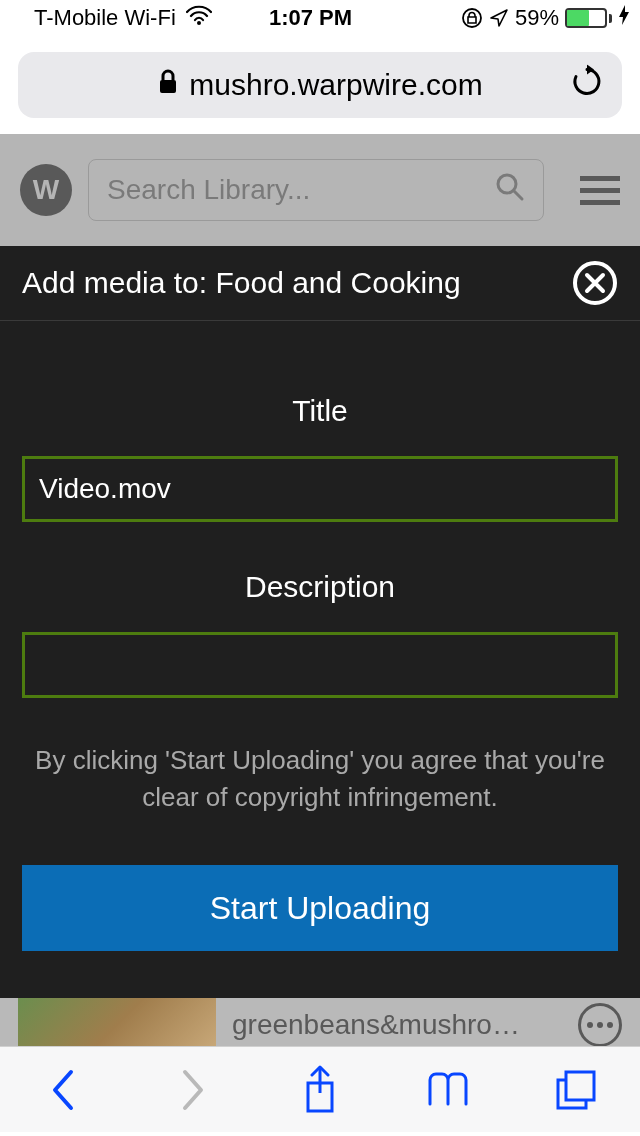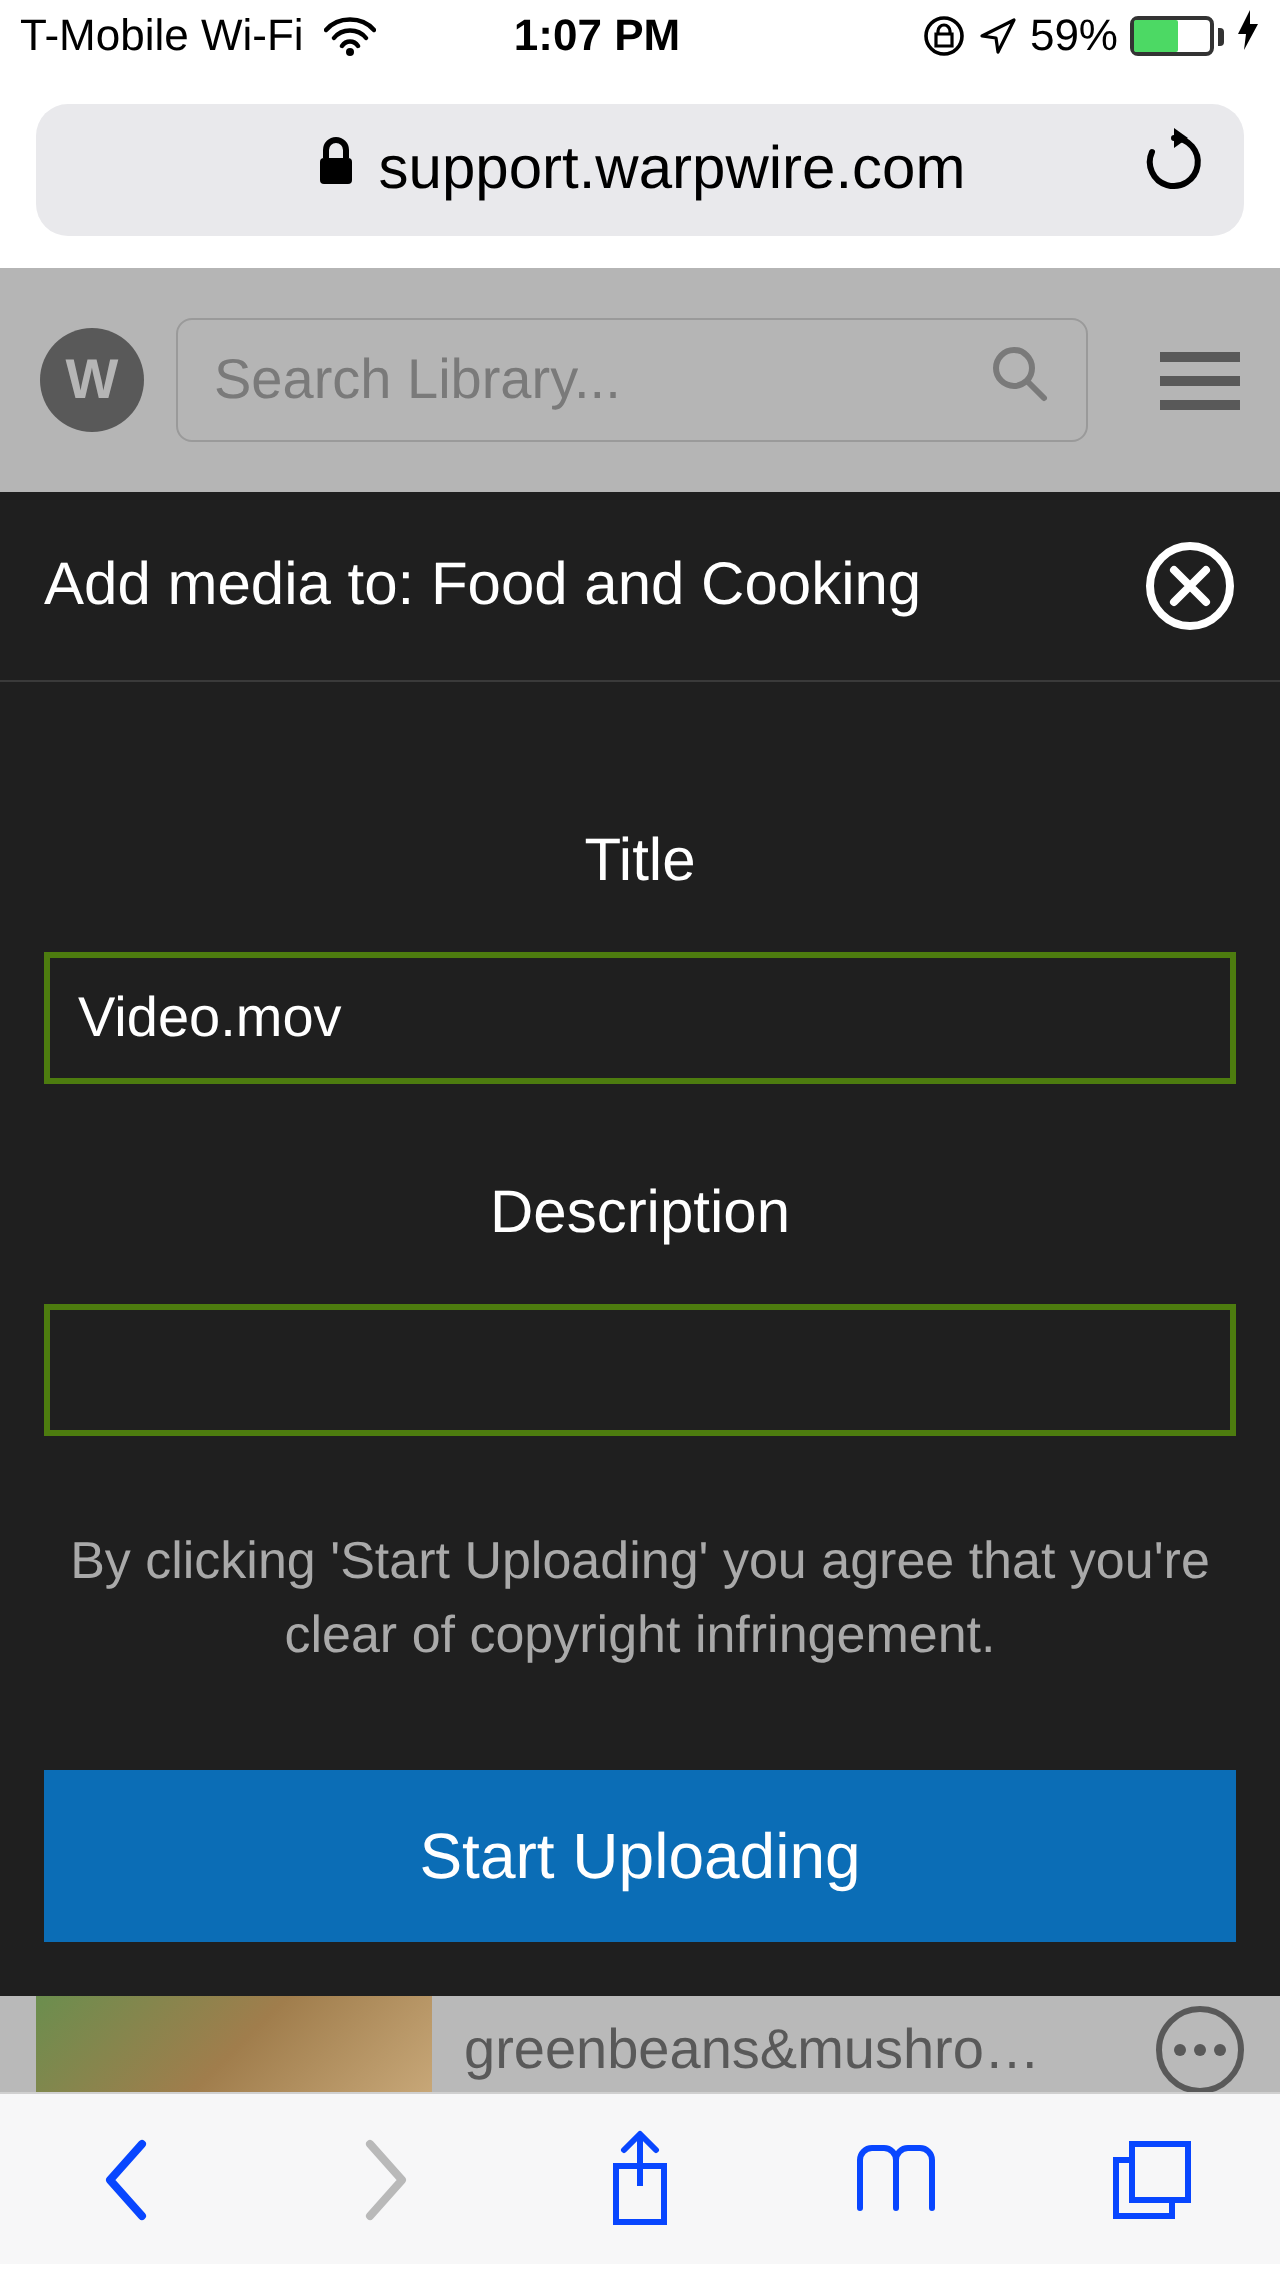--- a/index.html
+++ b/index.html
@@ -8,21 +8,21 @@
   
   .status-bar {
     height: 36px;
     display: flex;
     align-items: center;
     padding: 0 10px;
     font-size: 22px;
     font-weight: 500;
     color: #000;
   }
-  .status-left { display: flex; align-items: center; gap: 10px; flex: 1; }
+  .status-left { display: flex; align-items: flex-start; gap: 10px; flex: 1; margin-left: 24px; }
   .status-center { flex: 0 0 auto; font-weight: 600; }
   .status-right { display: flex; align-items: center; gap: 6px; flex: 1; justify-content: flex-end; margin-left: 43px; }
   .wifi-icon, .lock-rot-icon, .loc-icon { display: inline-flex; }
   .battery { display: inline-flex; align-items: center; gap: 2px; }
   .battery-body {
     width: 42px; height: 20px; border: 2px solid #333; border-radius: 4px;
     position: relative; display: flex; align-items: center;
   }
   .battery-fill { height: 100%; background: #4cd964; border-radius: 1px; }
   .battery-cap { width: 3px; height: 9px; background: #333; border-radius: 0 2px 2px 0; }
@@ -73,21 +73,21 @@
   .modal {
     position: absolute; left: 0; right: 0; top: 112px; background: #1f1f1f;
     color: #fff; height: 752px; display: flex; flex-direction: column; gap: 17px;
   }
   .modal-header {
     height: 104px; display: flex; align-items: center; justify-content: space-between;
     padding: 0 22px; border-bottom: 1px solid #3a3a3a;
   }
   .modal-title { font-size: 30px; font-weight: 400; }
   .close-btn { width: 46px; height: 46px; }
-  .modal-body { flex: 1; padding: 56px 22px 27px; display: flex; flex-direction: column; align-items: stretch; }
+  .modal-body { flex: 1; padding: 56px 22px 47px; display: flex; flex-direction: column; align-items: stretch; }
   .field-label { text-align: center; color: #fff; font-size: 30px; margin-bottom: 28px; }
   .field-input {
     width: 100%; height: 66px; background: transparent; border: 3px solid #4d7c0f;
     color: #fff; font-size: 28px; padding: 0 14px; outline: none; margin-bottom: 48px;
   }
   .field-input.desc { margin-bottom: 44px; }
   .disclaimer { color: #a9a9a9; font-size: 26px; text-align: center; line-height: 1.4; margin-bottom: 50px; }
   .upload-btn {
     width: 100%; height: 86px; background: #0b6db6; color: #fff; border: none;
     font-size: 32px; cursor: pointer;
@@ -144,21 +144,21 @@
 </div>
 
 <div class="safari-bar">
   <div class="address-field">
     <span class="address-lock">
       <svg width="22" height="26" viewBox="0 0 22 26">
           <rect x="3" y="11" width="16" height="13" rx="2" fill="#000"></rect>
           <path d="M6 11 V7 a5 5 0 0 1 10 0 V11" stroke="#000" stroke-width="3" fill="none"></path>
         </svg>
     </span>
-    <span>support.warpwire.com</span>
+    <span>mushro.warpwire.com</span>
     <span class="reload-btn">
       <svg width="34" height="34" viewBox="0 0 34 34">
           <path d="M17 5 a12 12 0 1 1 -11 7" stroke="#000" stroke-width="3" fill="none" stroke-linecap="round"></path>
           <path d="M17 0 L17 10 L24 5 Z" fill="#000"></path>
         </svg>
     </span>
   </div>
 </div>
 
 <div class="page-wrap">

